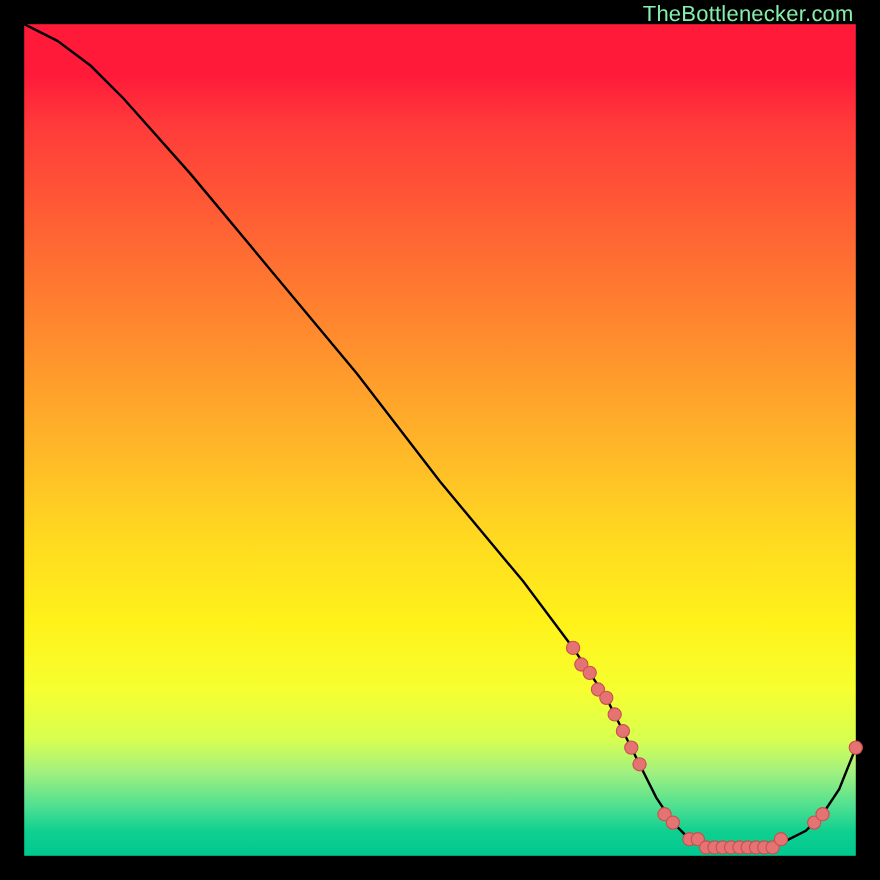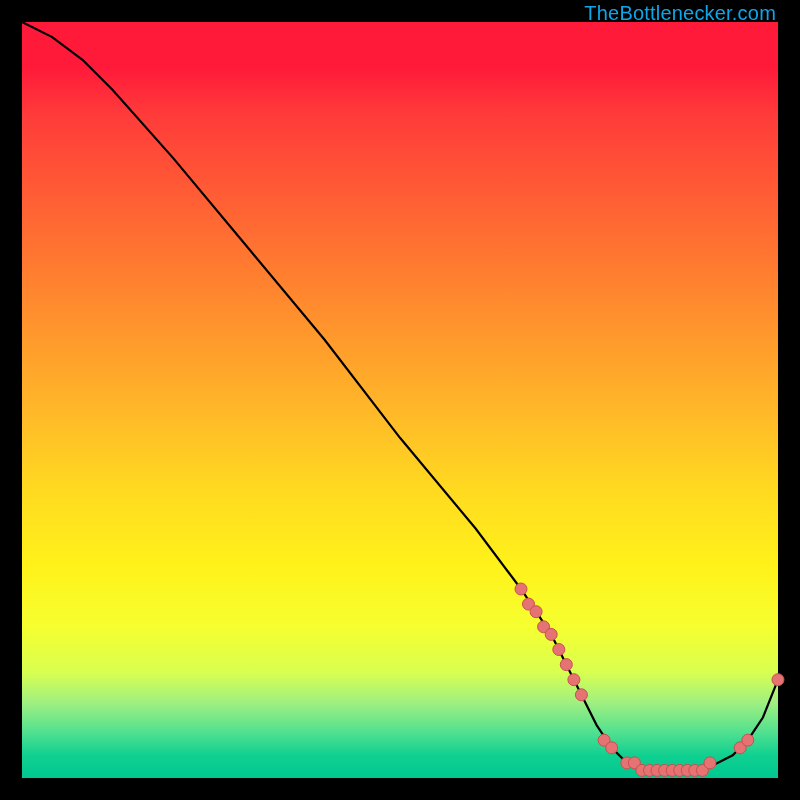--- a/index.html
+++ b/index.html
@@ -40,21 +40,21 @@
       #a0f080 90%,
       #50e090 94%,
       #10d090 97%,
       #00c890 100%
     );
   }
   .attribution {
     position: absolute;
     top: 2px;
     right: 24px;
-    color: #0ea5e9;
+    color: #86efac;
     font-size: 20px;
     letter-spacing: 0.2px;
     user-select: none;
   }
   svg.overlay {
     position: absolute;
     left: 22px;
     top: 22px;
     width: 756px;
     height: 756px;

